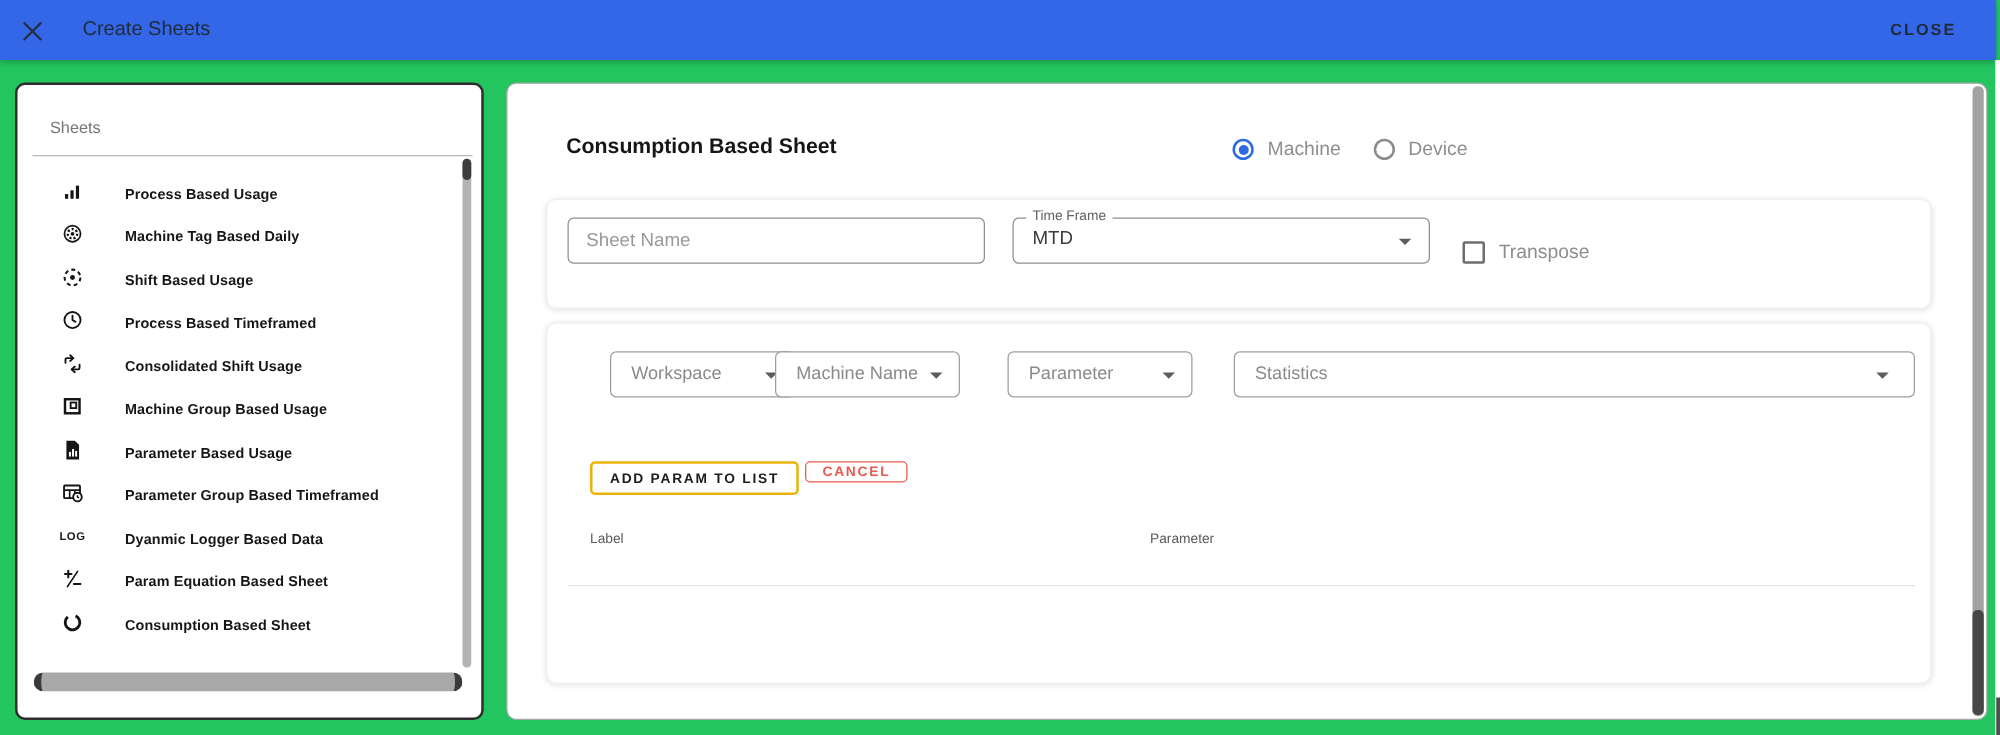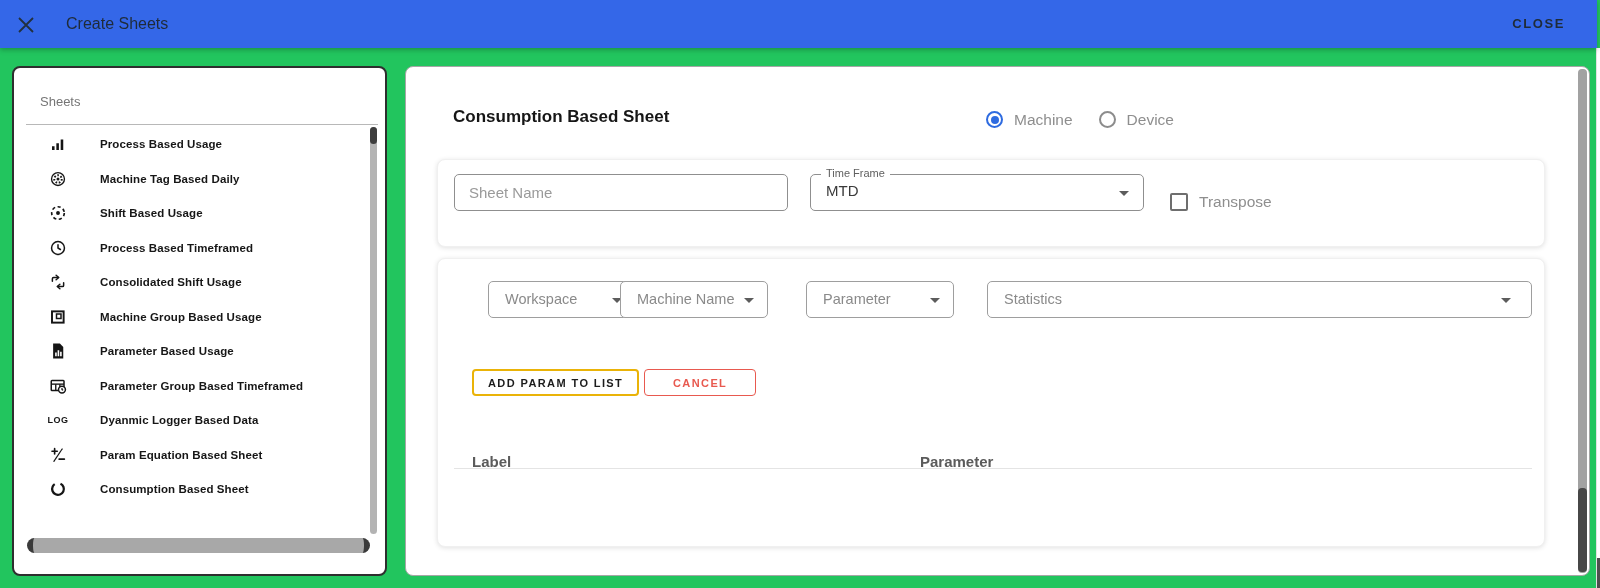--- a/index.html
+++ b/index.html
@@ -19,21 +19,21 @@
   
   .page-scroll { position:absolute; right:0; top:48px; width:4px; height:540px; background:#ffffff; border-left:1px solid #e2e2e2; }
   .page-scroll-thumb { position:absolute; left:0; bottom:0; width:100%; height:30px; background:#4f4f4f; }
 
   
   .sidebar { position:absolute; left:12px; top:66px; width:375px; height:510px; background:#fff;
              border:2px solid #2e2e2e; border-radius:8px; }
   .sidebar-title { position:absolute; left:26px; top:26px; font-size:13px; color:#757575; }
   .sidebar-divider { position:absolute; left:12px; top:56px; width:352px; height:1px; background:#b8b8b8; }
   .sheet-list { position:absolute; left:18px; top:59px; width:330px; height:407px; overflow:hidden; }
-  .sheet-item { display:flex; align-items:center; height:34.5px; cursor:pointer; }
+  .sheet-item { display:flex; align-items:flex-end; height:34.5px; cursor:pointer; }
   .sheet-item .s-icon { width:18px; height:18px; margin-left:17px; flex:0 0 18px; display:flex; align-items:center; justify-content:center; }
   .sheet-item .s-label { margin-left:33px; font-size:11.5px; font-weight:bold; color:#161616; letter-spacing:.1px; }
   .log-glyph { font-size:9px; font-weight:bold; color:#151515; letter-spacing:.5px; font-family:"Liberation Sans",sans-serif; }
 
   .side-vscroll { position:absolute; left:356px; top:59px; width:7px; height:407px; background:#b3b3b3; border-radius:4px; }
   .side-vscroll-thumb { position:absolute; left:0; top:0; width:100%; height:17px; background:#3d3d3d; border-radius:4px; }
   .side-hscroll { position:absolute; left:13px; top:470px; width:343px; height:15px; background:#a8a8a8; border-radius:7.5px;
                   border-left:6px solid #3a3a3a; border-right:6px solid #3a3a3a; }
 
   
@@ -74,25 +74,25 @@
   .dd { position:absolute; top:22px; height:37px; border:1.2px solid #9e9e9e; border-radius:5px; background:#fff; cursor:pointer; }
   .dd-label { position:absolute; left:16px; top:9px; font-size:14.5px; color:#8a8a8a; }
   .dd-ws { left:26px; width:148px;margin-left:24px; }
   .dd-mn { left:182px; width:148px; }
   .dd-pa { left:368px; width:148px; }
   .dd-st { left:549px; width:545px; }
 
   .btn-add { position:absolute; left:34px; top:110px; height:27px; padding:0 14px; background:#fff;
              border:2px solid #eab308; border-radius:4px; font-size:11px; font-weight:bold; letter-spacing:1.4px;
              color:#1c1c1c; cursor:pointer; font-family:"Liberation Sans",sans-serif; }
-  .btn-cancel { position:absolute; left:206px; top:110px; height:27px; padding:0 28px; background:#fff;
+  .btn-cancel { position:absolute; left:206px; top:110px; height:17px; padding:0 13px; background:#fff;
                 border:1.5px solid #e8594f; border-radius:4px; font-size:11px; font-weight:bold; letter-spacing:1.4px;
                 color:#e8594f; cursor:pointer; font-family:"Liberation Sans",sans-serif; }
 
-  .tbl-head { position:absolute; top:194px; font-size:15px; font-weight:bold; color:#5b5b5b; }
+  .tbl-head { position:absolute; top:166px; font-size:11px; font-weight:normal; color:#5b5b5b; }
   .th-label { left:34px; }
   .th-param { left:482px; }
   .tbl-divider { position:absolute; left:16px; top:209px; width:1078px; height:1px; background:#e4e4e4; }
 
   .panel-scroll { position:absolute; left:1172px; top:2px; width:9px; height:504px; background:#a2a2a2; border-radius:4px; }
   .panel-scroll-thumb { position:absolute; left:0; top:419px; width:100%; height:84px; background:#474747; border-radius:4px; }
 
   svg { display:block; }
 </style>
 </head>

